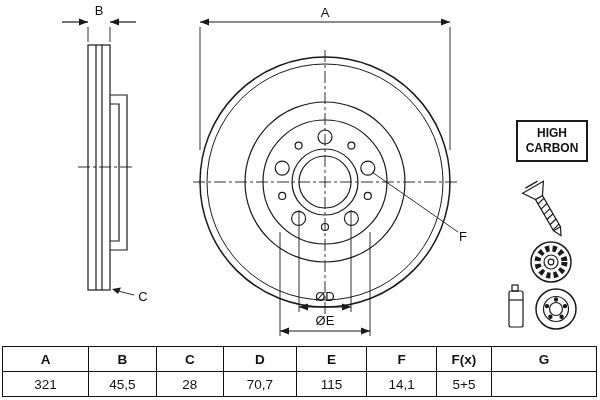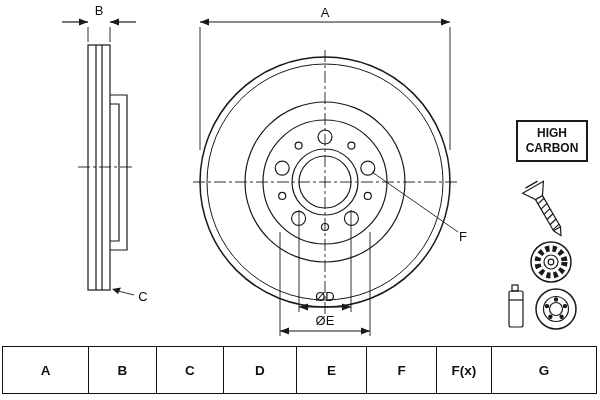--- a/index.html
+++ b/index.html
@@ -170,16 +170,26 @@
         <tr>
       <th>A</th>
       <th>B</th>
       <th>C</th>
       <th>D</th>
       <th>E</th>
       <th>F</th>
       <th>F(x)</th>
       <th>G</th>
     </tr>
+    <tr>
+      <td>321</td>
+      <td>45,5</td>
+      <td>28</td>
+      <td>70,7</td>
+      <td>115</td>
+      <td>14,1</td>
+      <td>5+5</td>
+      <td></td>
+    </tr>
   </tbody>
     </table>
 
 </div>
 
 </body></html>

